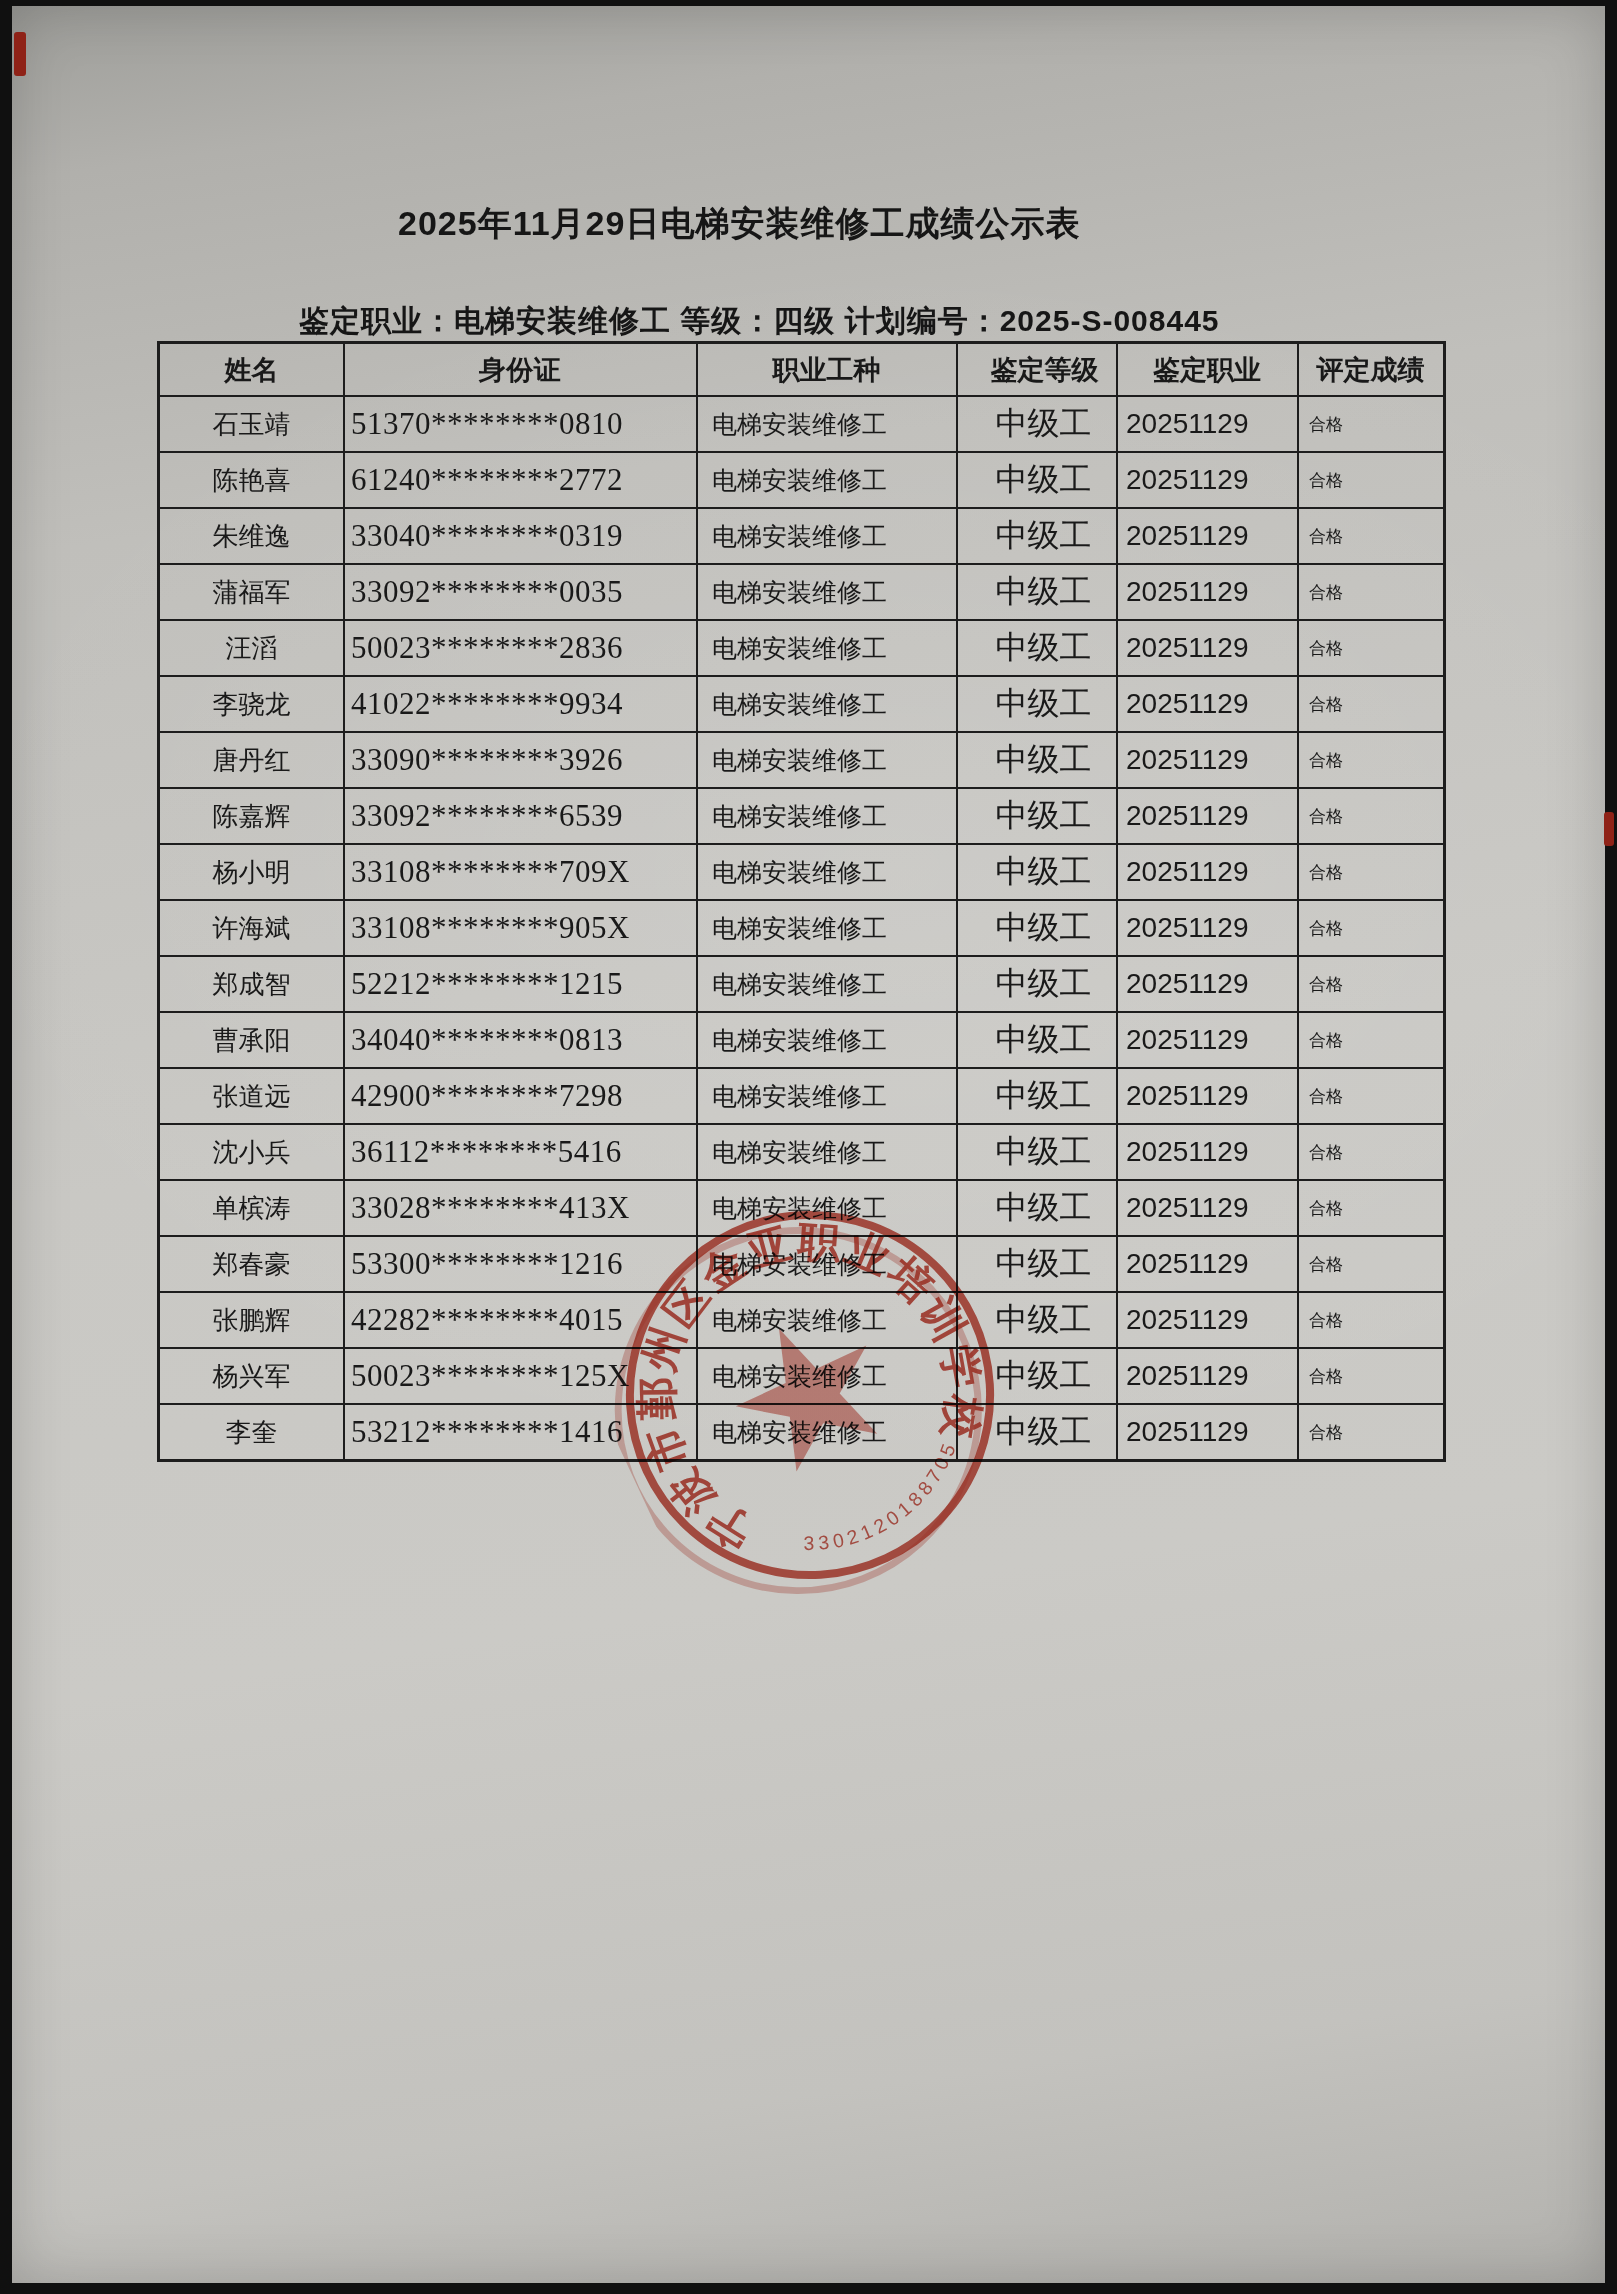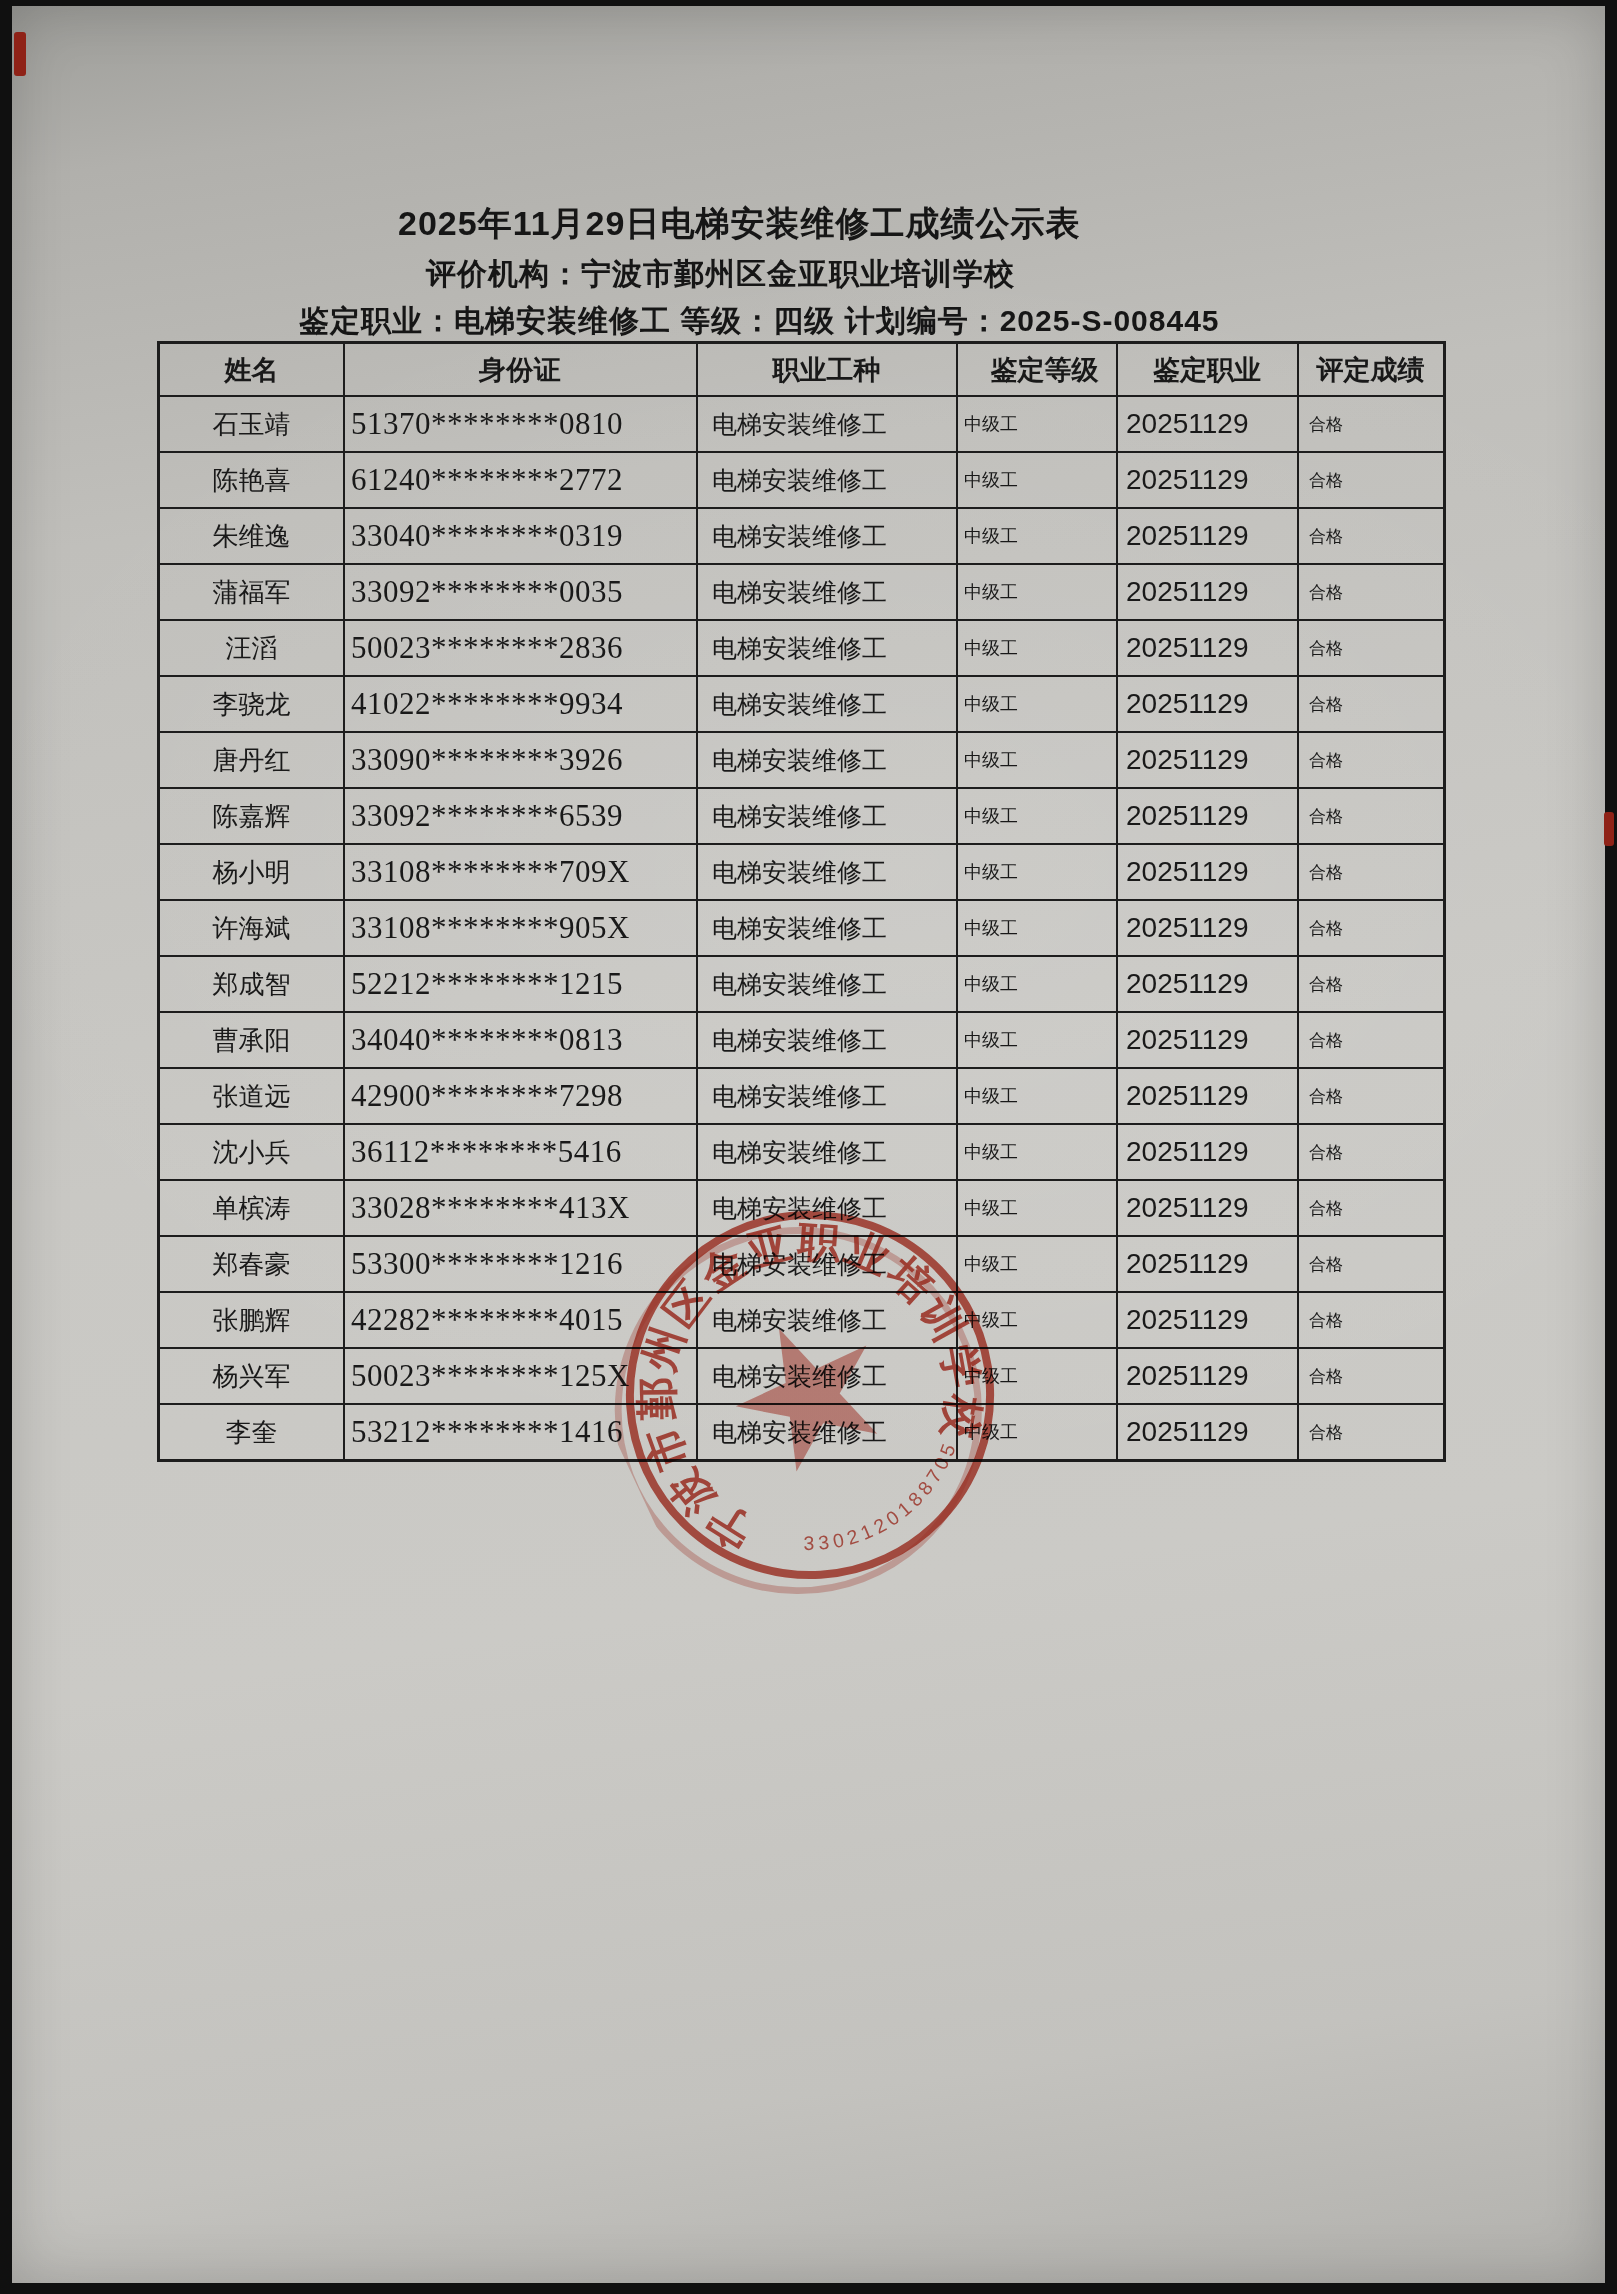--- a/index.html
+++ b/index.html
@@ -43,38 +43,37 @@
   }
   table.results tr.hdr th:first-child{border-left-width:3px;}
   table.results tr.hdr th:last-child{border-right-width:3px;}
   table.results td:first-child{border-left-width:3px;}
   table.results td:last-child{border-right-width:3px;}
   table.results tr:last-child td{border-bottom-width:3px;}
 
   .col-name{width:181px;text-align:center;font-size:26px;}
   .col-id{width:350px;text-align:left;padding-left:6px;font-size:31px;font-family:"Liberation Serif",serif;letter-spacing:0.5px;}
   .col-occupation{width:257px;text-align:left;padding-left:14px;font-size:25px;}
-  .col-level{width:141px;text-align:left;padding-left:6px;font-size:18px;}
+  .col-level{width:141px;text-align:center;padding-left:14px;font-size:32px;}
   .col-date{width:178px;text-align:left;padding-left:8px;font-size:28px;}
   .col-result{width:143px;text-align:left;padding-left:10px;font-size:17px;}
 
   .stamp{
     position:absolute;left:603px;top:1194px;width:390px;height:390px;
     transform:rotate(-25deg);
     z-index:5;
     mix-blend-mode:multiply;
   }
 </style>
 </head>
 <body>
 
 <div class="paper">
 
   <div class="title-line t1">2025年11月29日电梯安装维修工成绩公示表</div>
-  <div class="title-line t2">评价机构：宁波市鄞州区金亚职业培训学校</div>
   <div class="title-line t3">鉴定职业：电梯安装维修工  等级：四级  计划编号：2025-S-008445</div>
 
   <table class="results">
     <thead>
       <tr class="hdr">
         <th class="col-name">姓名</th>
         <th class="col-id" style="text-align:center;padding-left:0;font-family:'Liberation Sans',sans-serif;">身份证</th>
         <th class="col-occupation" style="text-align:center;padding-left:0;">职业工种</th>
         <th class="col-level" style="text-align:center;padding-left:16px;">鉴定等级</th>
         <th class="col-date" style="text-align:center;padding-left:0;">鉴定职业</th>

